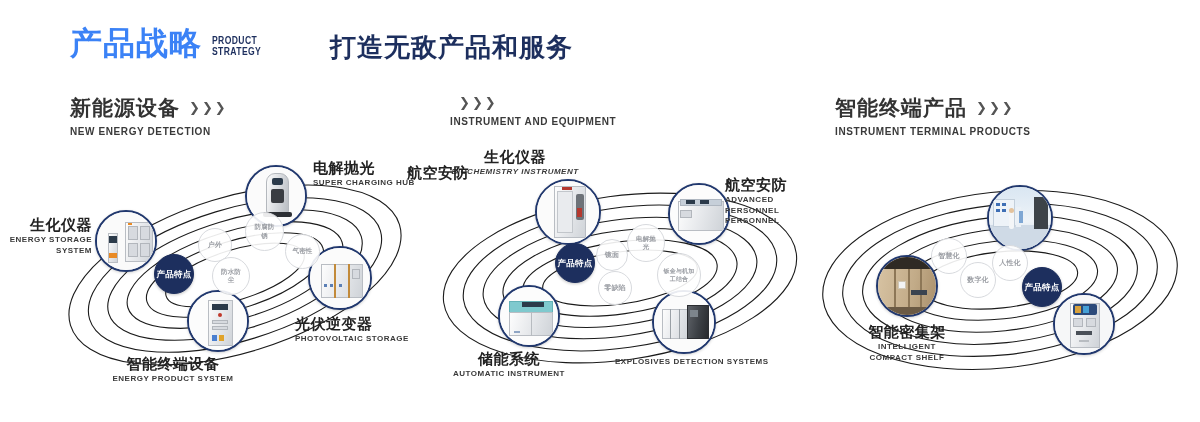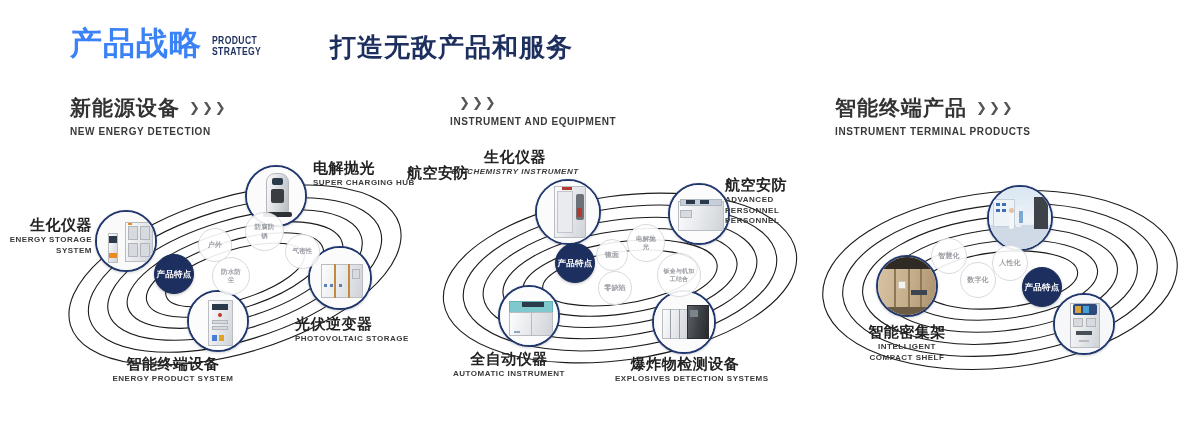--- a/index.html
+++ b/index.html
@@ -293,35 +293,34 @@
     <div class="node" style="left:232px; top:140px; width:64px; height:64px;">
       <div class="ph" style="background:#fbfbfb;">
         <div class="dev cab" style="left:8px; top:17px; width:28px; height:30px;"></div>
         <div class="dev" style="left:16px; top:17px; width:1px; height:30px; background:#9aa0a6;"></div>
         <div class="dev" style="left:25px; top:17px; width:1px; height:30px; background:#9aa0a6;"></div>
         <div class="dev cab-dk" style="left:33px; top:13px; width:22px; height:34px;"></div>
         <div class="dev" style="left:36px; top:18px; width:8px; height:7px; background:#7d858c;"></div>
       </div>
     </div>
     <div class="lbl center" style="left:195px; top:205px; width:140px;">
-      <div class="cn">爆炸物检测设备</div>
       <div class="en">EXPLOSIVES DETECTION SYSTEMS</div>
     </div>
 
     <div class="node" style="left:78px; top:135px; width:62px; height:62px;">
       <div class="ph" style="background:#fcfcfc;">
         <div class="dev teal" style="left:9px; top:14px; width:44px; height:12px; border:1px solid #64b2b7;"></div>
         <div class="dev cab" style="left:9px; top:25px; width:44px; height:24px;"></div>
         <div class="dev scr" style="left:22px; top:15px; width:22px; height:5px;"></div>
         <div class="dev" style="left:31px; top:25px; width:1px; height:24px; background:#b7bbc0;"></div>
         <div class="dev" style="left:14px; top:44px; width:6px; height:2px; background:#8fa5c4;"></div>
       </div>
     </div>
     <div class="lbl center" style="left:14px; top:200px; width:150px;">
-      <div class="cn">全自动仪器</div>
+      <div class="cn">储能系统</div>
       <div class="en">AUTOMATIC INSTRUMENT</div>
     </div>
 
     <div class="feat main" style="left:135px; top:93px; width:40px; height:40px;">
       <span>产品特点</span>
     </div>
     <div class="feat" style="left:176px; top:89px; width:32px; height:32px;">
       <span>镜面</span>
     </div>
     <div class="feat" style="left:207px; top:74px; width:38px; height:38px; font-size:6.5px;">

